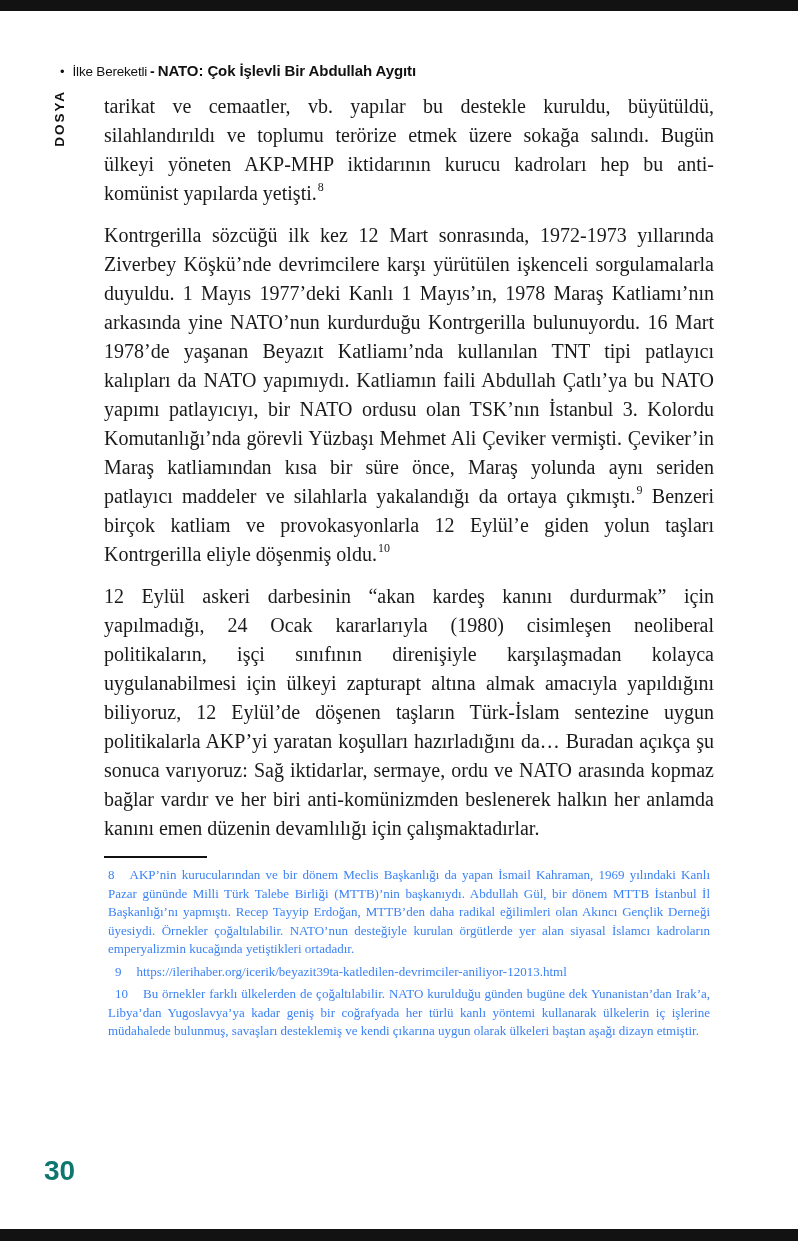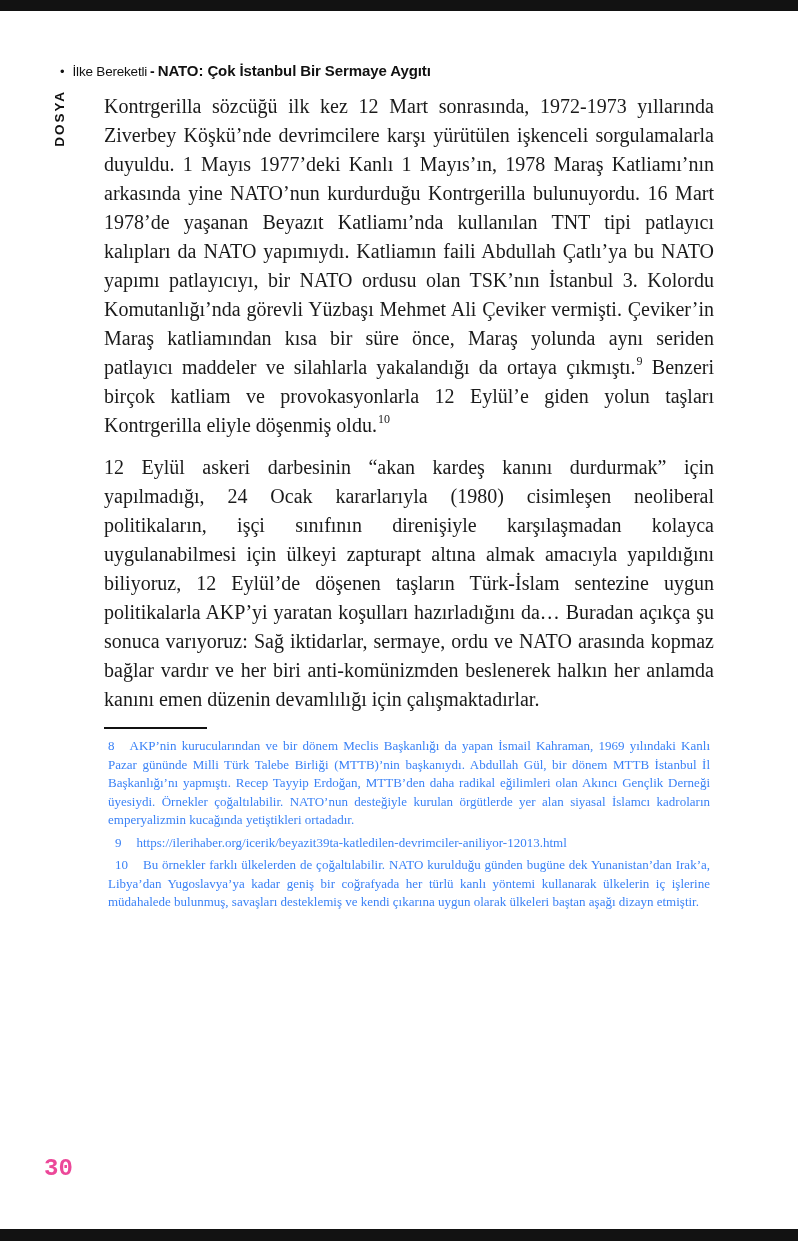--- a/index.html
+++ b/index.html
@@ -56,37 +56,38 @@
     font-family: Liberation Serif, serif;
     font-size: 13px; line-height: 18.5px;
     text-align: justify;
     margin: 4px; color: #3b82f6;
   }
   .footnote + .footnote { text-indent: 7px; }
   .fn-num { padding-right: 15px; }
 
   .page-number {
     position: absolute; left: 44px; top: 1155px;
-    font-family: Liberation Mono, monospace;
-    font-weight: 700; font-size: 24px; color: #ec4899;
+    font-family: Liberation Sans, sans-serif;
+    font-weight: 700; font-size: 28px; color: #0f766e;
   }
 </style>
 </head>
 <body>
 
 <div class="bar bar-top" style="background: rgb(18, 18, 18);"></div>
 
 <div class="running-header">
-  <span class="bullet">•</span><span class="author">İlke Bereketli</span><span class="sep">-</span><span class="title">NATO: Çok İstanbul Bir Sermaye Aygıtı</span>
+  <span class="bullet">•</span><span class="author">İlke Bereketli</span><span class="sep">-</span><span class="title">NATO: Çok İşlevli Bir Abdullah Aygıtı</span>
 </div>
 
 <div class="dosya">DOSYA</div>
 
 <div class="article">
   <div id="article-body">
+      <p class="para">tarikat ve cemaatler, vb. yapılar bu destekle kuruldu, büyütüldü, silahlandırıldı ve toplumu terörize etmek üzere sokağa salındı. Bugün ülkeyi yöneten AKP-MHP iktidarının kurucu kadroları hep bu anti-komünist yapılarda yetişti.<sup class="fnref">8</sup></p>
       <p class="para">Kontrgerilla sözcüğü ilk kez 12 Mart sonrasında, 1972-1973 yıllarında Ziverbey Köşkü’nde devrimcilere karşı yürütülen işkenceli sorgulamalarla duyuldu. 1 Mayıs 1977’deki Kanlı 1 Mayıs’ın, 1978 Maraş Katliamı’nın arkasında yine NATO’nun kurdurduğu Kontrgerilla bulunuyordu. 16 Mart 1978’de yaşanan Beyazıt Katliamı’nda kullanılan TNT tipi patlayıcı kalıpları da NATO yapımıydı. Katliamın faili Abdullah Çatlı’ya bu NATO yapımı patlayıcıyı, bir NATO ordusu olan TSK’nın İstanbul 3. Kolordu Komutanlığı’nda görevli Yüzbaşı Mehmet Ali Çeviker vermişti. Çeviker’in Maraş katliamından kısa bir süre önce, Maraş yolunda aynı seriden patlayıcı maddeler ve silahlarla yakalandığı da ortaya çıkmıştı.<sup class="fnref">9</sup> Benzeri birçok katliam ve provokasyonlarla 12 Eylül’e giden yolun taşları Kontrgerilla eliyle döşenmiş oldu.<sup class="fnref">10</sup></p>
       <p class="para">12 Eylül askeri darbesinin “akan kardeş kanını durdurmak” için yapılmadığı, 24 Ocak kararlarıyla (1980) cisimleşen neoliberal politikaların, işçi sınıfının direnişiyle karşılaşmadan kolayca uygulanabilmesi için ülkeyi zapturapt altına almak amacıyla yapıldığını biliyoruz, 12 Eylül’de döşenen taşların Türk-İslam sentezine uygun politikalarla AKP’yi yaratan koşulları hazırladığını da… Buradan açıkça şu sonuca varıyoruz: Sağ iktidarlar, sermaye, ordu ve NATO arasında kopmaz bağlar vardır ve her biri anti-komünizmden beslenerek halkın her anlamda kanını emen düzenin devamlılığı için çalışmaktadırlar.</p>
     </div>
   <div class="fn-rule"></div>
   <div id="footnotes">
       <p class="footnote"><span class="fn-num">8</span>AKP’nin kurucularından ve bir dönem Meclis Başkanlığı da yapan İsmail Kahraman, 1969 yılındaki Kanlı Pazar gününde Milli Türk Talebe Birliği (MTTB)’nin başkanıydı. Abdullah Gül, bir dönem MTTB İstanbul İl Başkanlığı’nı yapmıştı. Recep Tayyip Erdoğan, MTTB’den daha radikal eğilimleri olan Akıncı Gençlik Derneği üyesiydi. Örnekler çoğaltılabilir. NATO’nun desteğiyle kurulan örgütlerde yer alan siyasal İslamcı kadroların emperyalizmin kucağında yetiştikleri ortadadır.</p>
       <p class="footnote"><span class="fn-num">9</span>https://ilerihaber.org/icerik/beyazit39ta-katledilen-devrimciler-aniliyor-12013.html</p>
       <p class="footnote"><span class="fn-num">10</span>Bu örnekler farklı ülkelerden de çoğaltılabilir. NATO kurulduğu günden bugüne dek Yunanistan’dan Irak’a, Libya’dan Yugoslavya’ya kadar geniş bir coğrafyada her türlü kanlı yöntemi kullanarak ülkelerin iç işlerine müdahalede bulunmuş, savaşları desteklemiş ve kendi çıkarına uygun olarak ülkeleri baştan aşağı dizayn etmiştir.</p>
     </div>
 </div>

